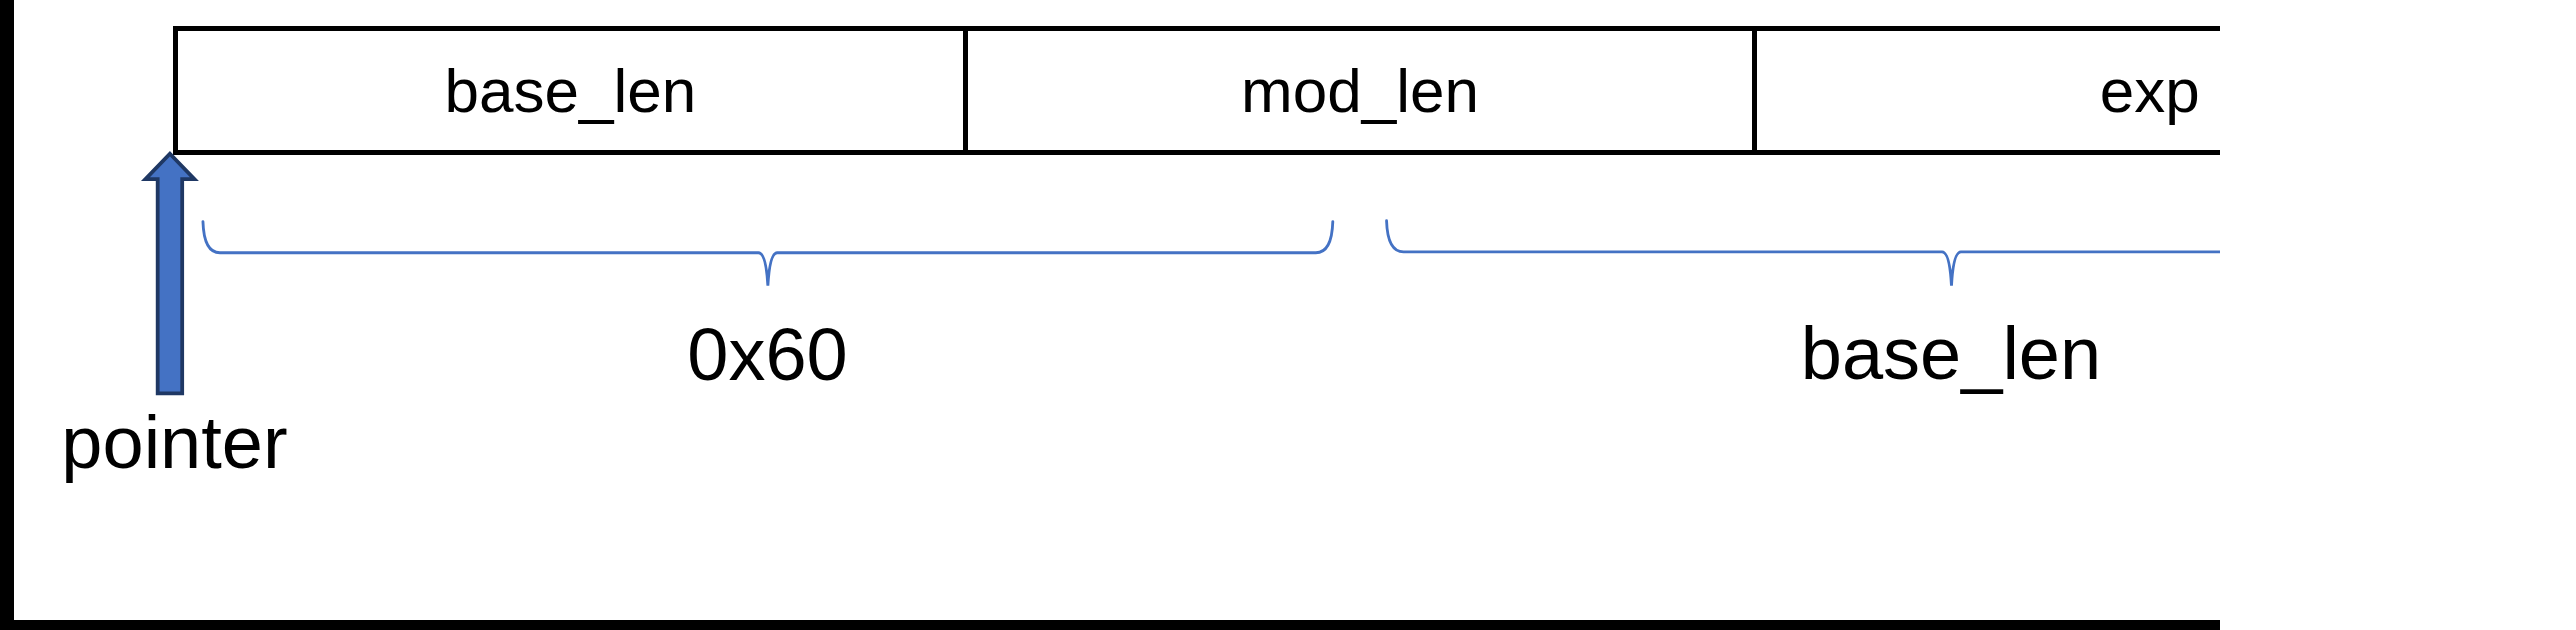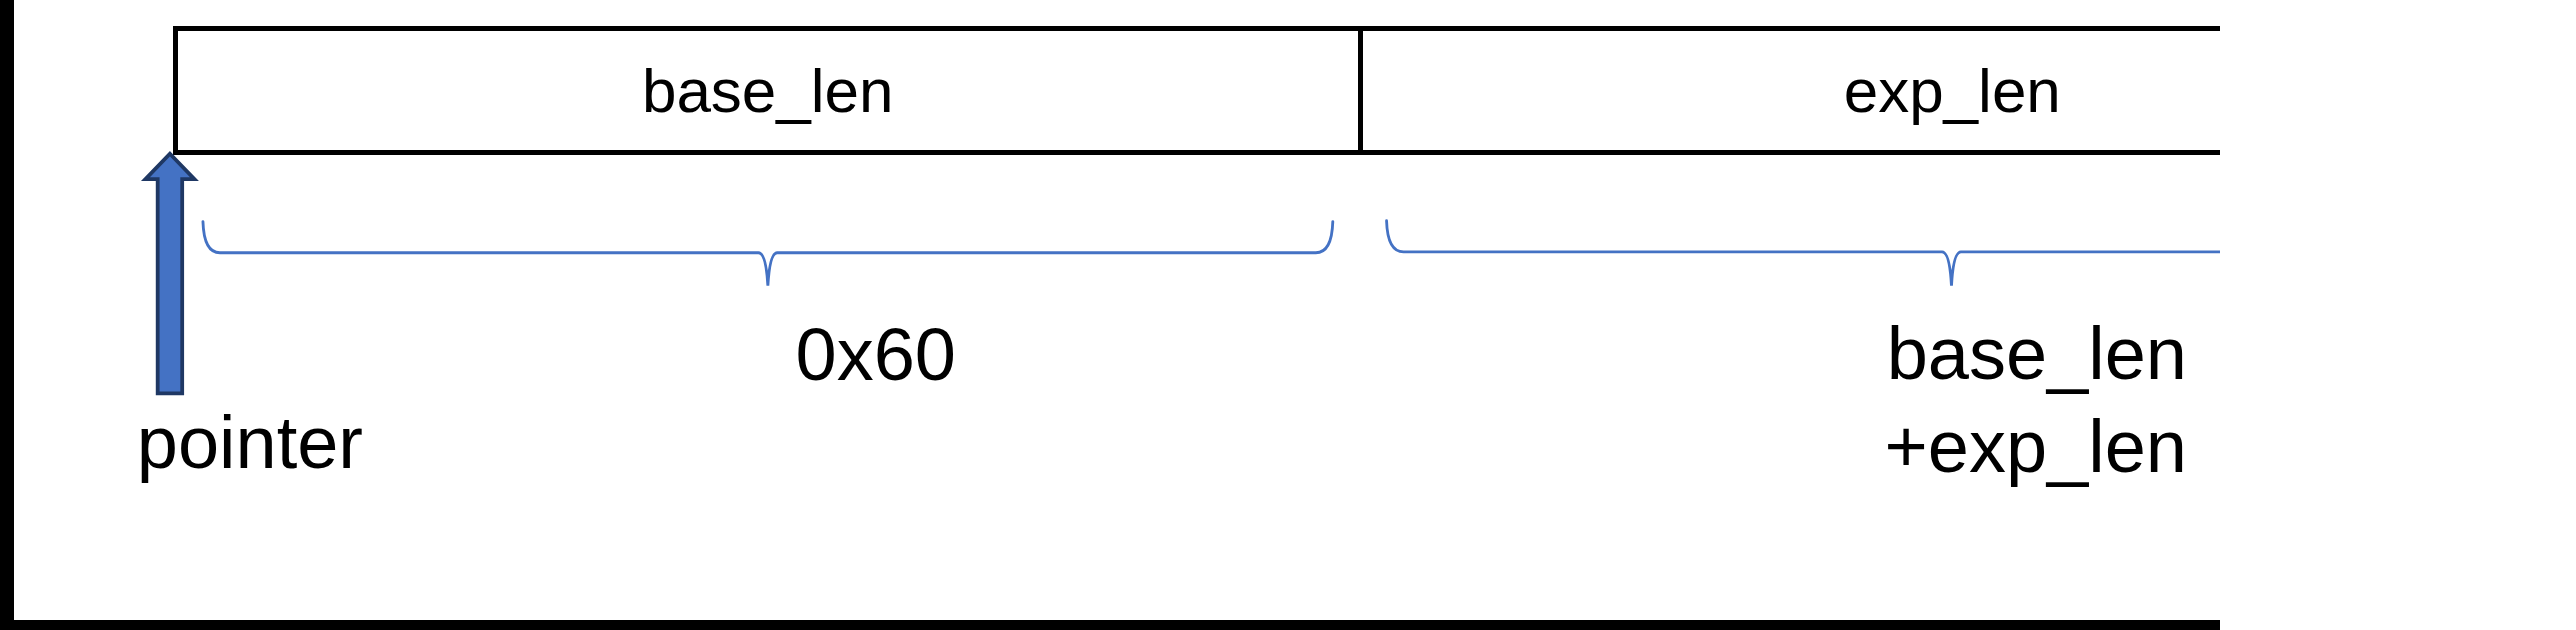--- a/index.html
+++ b/index.html
@@ -66,21 +66,21 @@
     fill: var(--arrow-fill, #4472C4);
     stroke: var(--arrow-outline, #1F3864);
     stroke-width: 4;
     stroke-linejoin: miter;
   }
   
   .label {
     position: absolute;
     color: var(--text, #000000);
     font-size: 74px;
-    text-align: right;
+    text-align: center;
     white-space: nowrap;
   }
   .label-hexsize {
     left: 579px; top: 318px;
     width: 377px;
     line-height: 74px;
   }
   .label-sum {
     left: 1715px; top: 307px;
     width: 472px;
@@ -96,35 +96,35 @@
 </head>
 <body>
 
 <div class="stage">
 
   <div class="frame-left"></div>
   <div class="frame-bottom"></div>
 
   <div class="mem-table">
     <div class="mem-cell">base_len</div>
-    <div class="mem-cell">exp_len</div>
+    <div class="mem-cell">mod_len</div>
+    <div class="mem-cell">exp</div>
   </div>
 
   <svg class="overlay" viewBox="0 0 2731 668" xmlns="http://www.w3.org/2000/svg">
 
     <polygon class="pointer-arrow" points="180,163 206,190 193,190 193,417 167,417 167,190 154,190"></polygon>
 
     <path class="brace" d="M 215,235 Q 216,268 233,268 L 804,268 Q 812,268 814,303 Q 816,268 824,268 L 1395,268 Q 1412,268 1413,235"></path>
 
     <path class="brace" d="M 1470,234 Q 1471,267 1488,267 L 2059,267 Q 2067,267 2069,303 Q 2071,267 2079,267 L 2650,267 Q 2667,267 2668,234"></path>
   </svg>
 
   <div class="label label-hexsize">0x60</div>
 
   <div class="label label-sum">
     <span>base_len</span>
-    <span>+exp_len</span>
   </div>
 
   <div class="label label-pointer">pointer</div>
 
 </div>
 
 
 </body></html>

